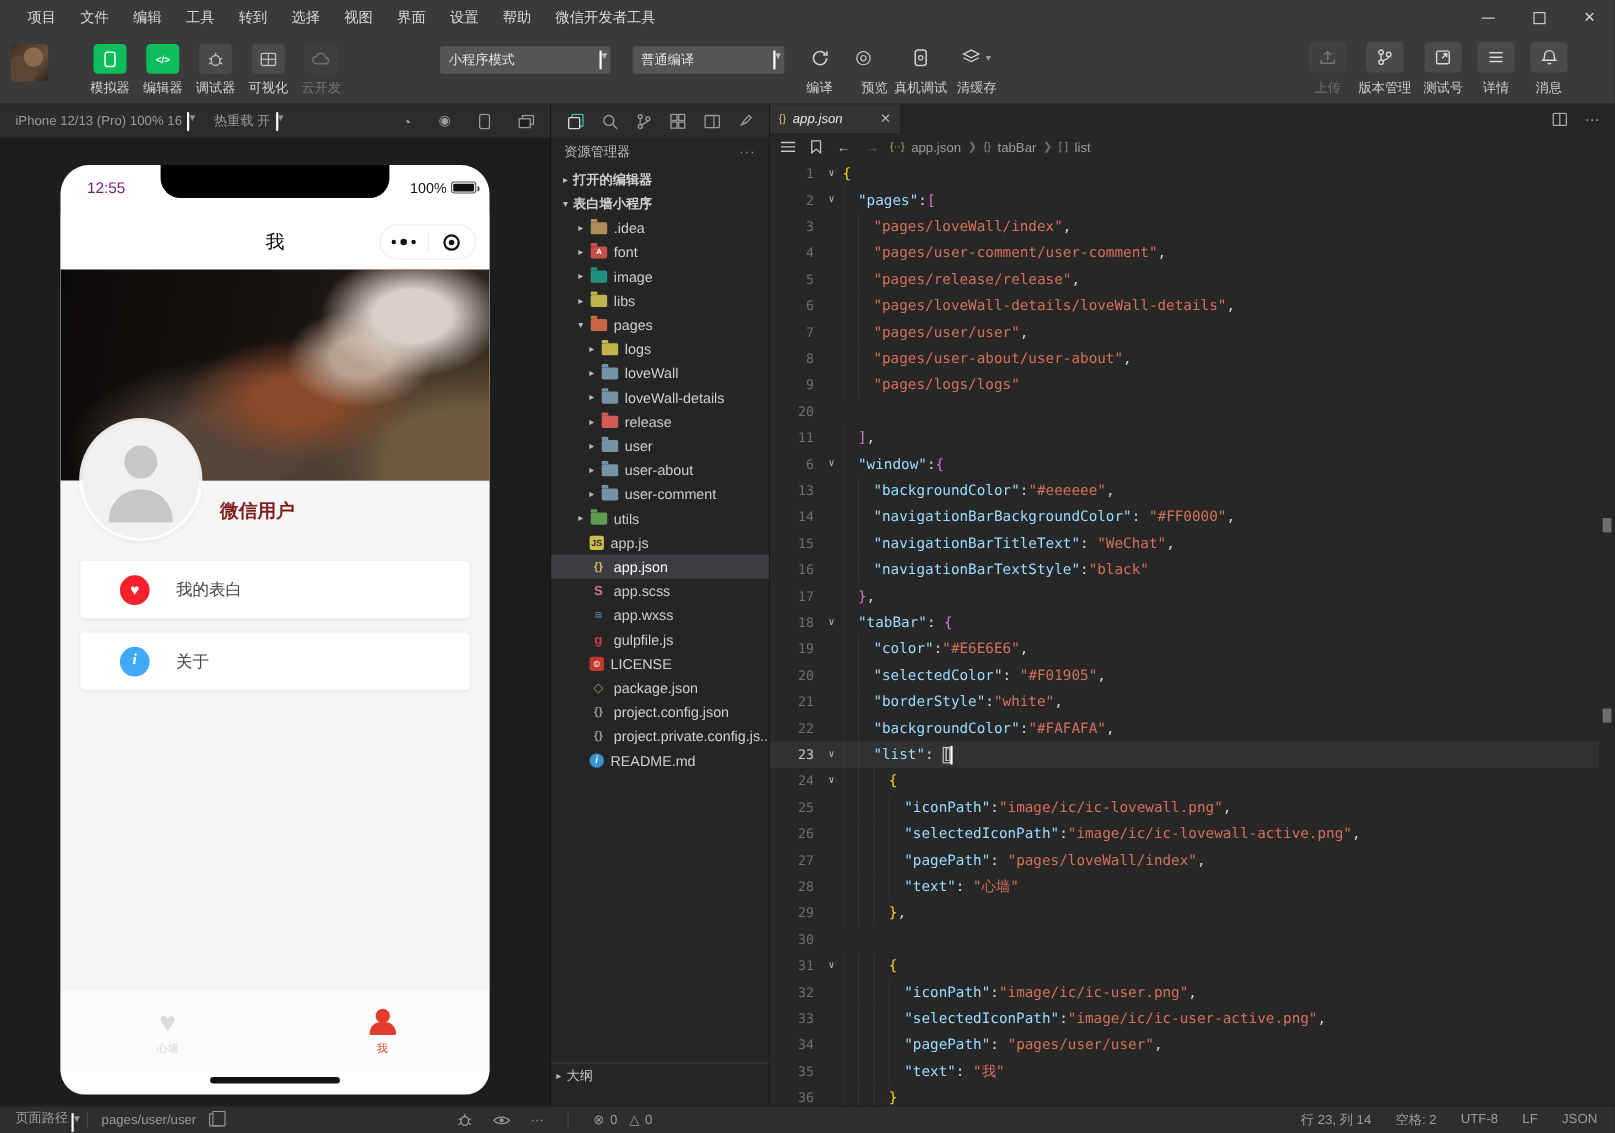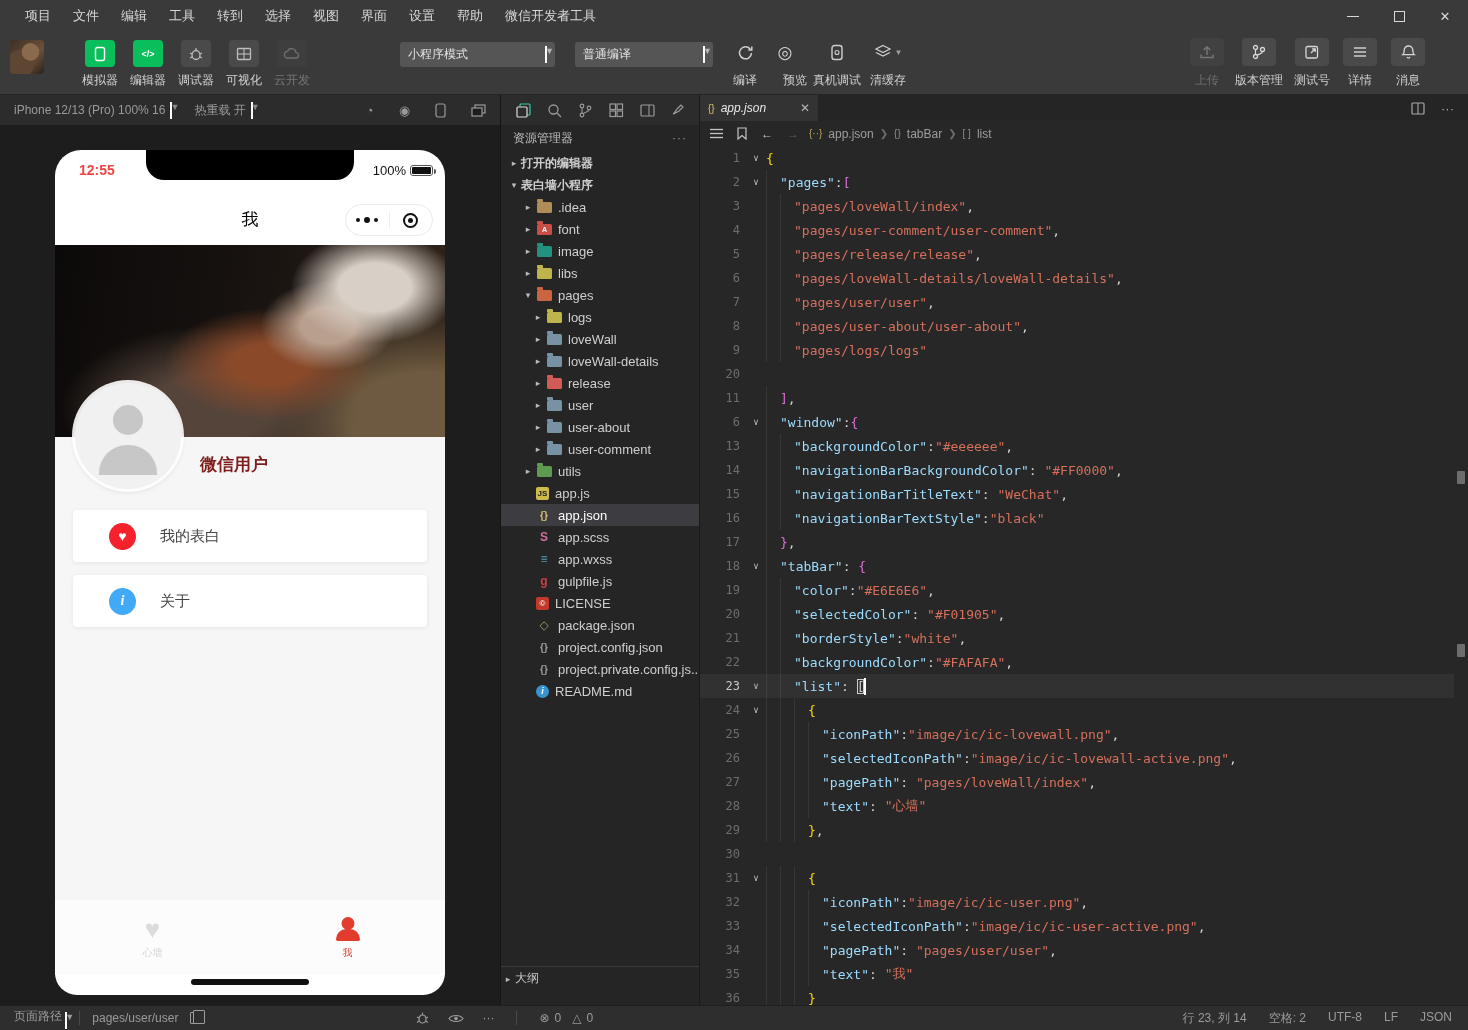--- a/index.html
+++ b/index.html
@@ -40,21 +40,21 @@
   
   #simpanel{position:absolute;left:0;top:95px;width:501px;height:910px;background:#1d1d1d;border-right:1px solid #141414}
   #simbar{position:absolute;left:0;top:0;width:100%;height:30px;background:#2c2c2c;color:#9a9a9a;font-size:12px;display:flex;align-items:center}
   #simbar .dd{margin-left:14px;display:flex;align-items:center;gap:5px;cursor:default}
   #simbar .caret{font-size:9px;color:#8a8a8a}
   #simbar .icons{position:absolute;right:14px;display:flex;gap:25px;align-items:center;color:#9a9a9a;font-size:13px}
 
   
   #phone{position:absolute;left:55px;top:55px;width:390px;height:845px;background:#fff;border-radius:26px 26px 22px 22px;overflow:hidden}
   #notch{position:absolute;left:50%;transform:translateX(-50%);top:0;width:208px;height:30px;background:#000;border-radius:0 0 18px 18px}
-  #ptime{position:absolute;left:24px;top:12px;font-size:14px;font-weight:bold;color:#ef4444}
+  #ptime{position:absolute;left:24px;top:12px;font-size:14px;font-weight:normal;color:#701a75}
   #pbat{position:absolute;right:12px;top:13px;display:flex;align-items:center;gap:4px;font-size:13px;color:#111}
   #pbat .bat{width:23px;height:11px;border:1px solid #555;border-radius:3px;padding:1px;position:relative}
   #pbat .bat i{display:block;height:100%;width:100%;background:#111;border-radius:1px}
   #pbat .bat:after{content:"";position:absolute;right:-4px;top:3px;width:2px;height:5px;background:#555;border-radius:0 2px 2px 0}
   #pnav{position:absolute;left:0;top:44px;width:100%;height:51px;background:#fff}
   #pnavtitle{position:absolute;left:0;right:0;text-align:center;top:14px;font-size:17px;color:#000}
   #capsule{position:absolute;right:12px;top:10px;width:88px;height:32px;border:1px solid #ececec;border-radius:16px;background:#fff;display:flex;align-items:center}
   #capsule .dots{flex:1;display:flex;justify-content:center;align-items:center;gap:4px}
   #capsule .dots i{width:4px;height:4px;border-radius:50%;background:#111}
   #capsule .dots i.big{width:6px;height:6px}

